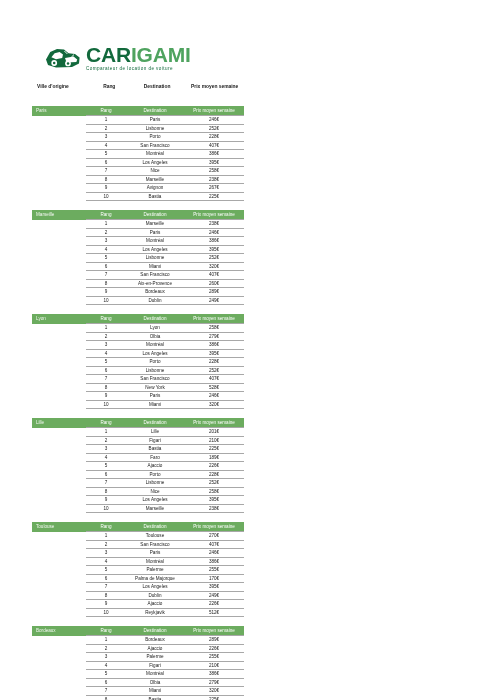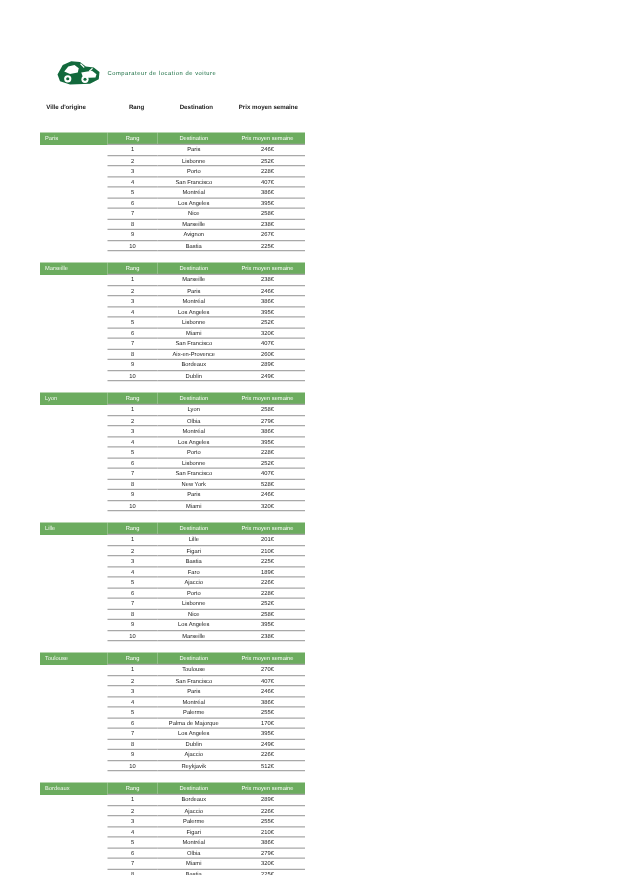--- a/index.html
+++ b/index.html
@@ -144,20 +144,21 @@
         <circle cx="10.2" cy="18.0" r="1.25"></circle>
         <circle cx="24.0" cy="18.4" r="1.25"></circle>
       </g>
       <g stroke="#ffffff" stroke-width="0.9" fill="none">
         <path d="M20.4 6.0 L23.4 9.0"></path>
         <path d="M30.0 9.6 L27.4 12.0"></path>
       </g>
     </svg>
   </span>
   <span id="logo-text-wrap">
+    <span id="logo-wordmark"><span class="wm-car" style="color: rgb(18, 105, 60);">CAR</span><span class="wm-igami" style="color: rgb(79, 163, 95);">IGAMI</span></span>
     <span id="logo-tagline">Comparateur de location de voiture</span>
   </span>
 </div>
 
 <div id="column-legend">
   <span class="lg-city">Ville d'origine</span>
   <span class="lg-rank">Rang</span>
   <span class="lg-dest">Destination</span>
   <span class="lg-price">Prix moyen semaine</span>
 </div>

